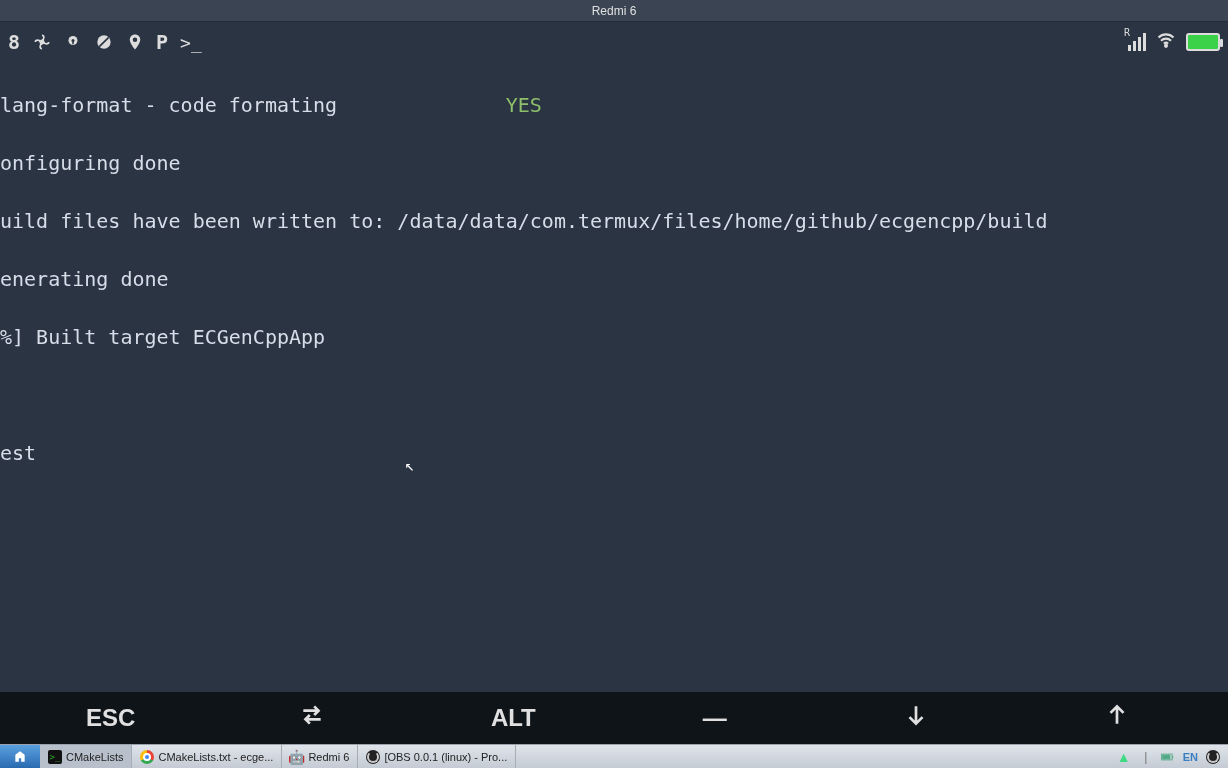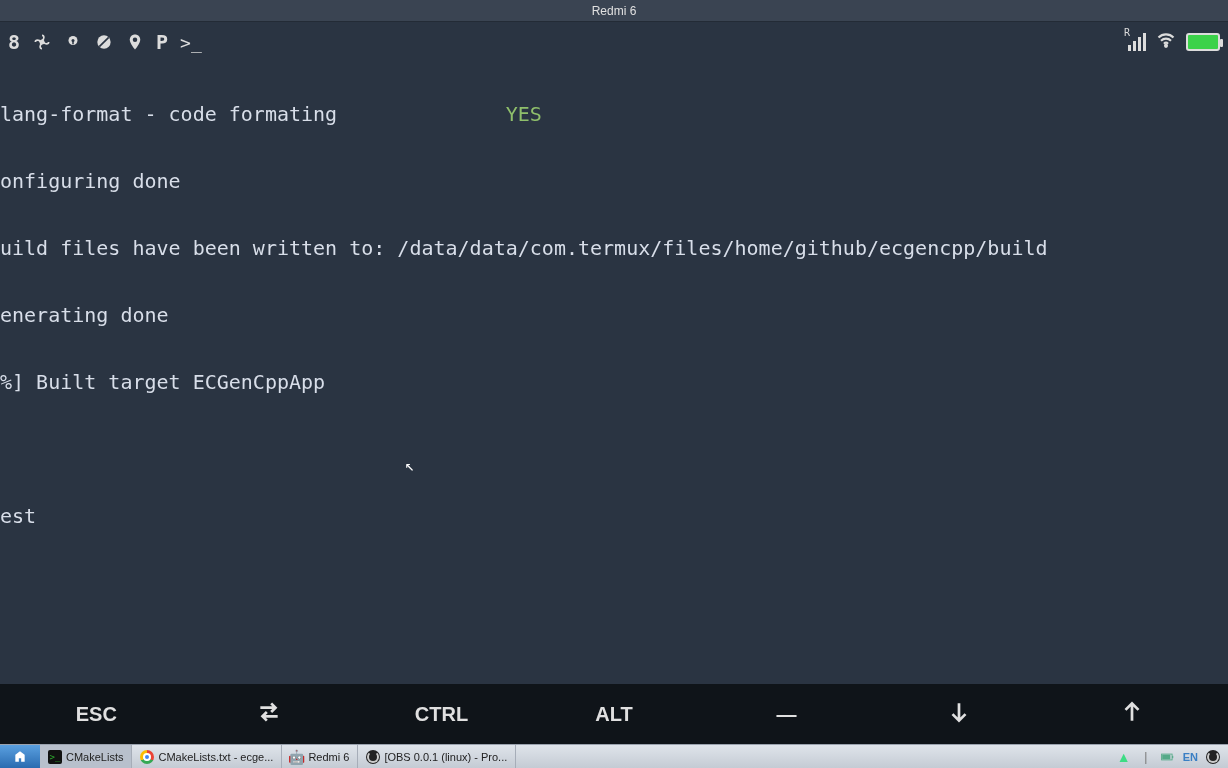--- a/index.html
+++ b/index.html
@@ -42,42 +42,42 @@
   .terminal {
     flex: 1;
     background: #2a3442;
     padding: 0 0 0 0;
     font-size: 20px;
     line-height: 1.45;
     color: #d8dee9;
     white-space: pre;
     overflow: hidden;
   }
-  .term-line { white-space: pre; margin-top: 9px; }
+  .term-line { white-space: pre; }
   .col-cyan { color: #6fb8c9; }
   .col-green { color: #8fbf6b; }
   .col-yellow { color: #d2b86a; }
   .col-purple { color: #a88fc9; }
   .col-blue { color: #5b8bd0; }
 
   .cursor-pointer {
     position: absolute;
     left: 405px; top: 456px;
     font-size: 16px; color: #fff;
     pointer-events:none;
   }
 
   .keyrow {
-    height: 60px;
+    height: 52px;
     background: #0f1419;
     display: flex;
     align-items: center;
     color: #e0e0e0;
     font-family: sans-serif;
-    font-size: 20px;
+    font-size: 24px;
     font-weight: 600;
     padding: 0 10px;
     gap: 0;
   }
   .keyrow .key { flex:1; text-align: center; }
   .key-arrow svg { width: 26px; height: 26px; stroke:#e0e0e0; stroke-width:2.5; fill:none; }
 
   .taskbar {
     height: 24px;
     background: linear-gradient(#dfe4ea, #c4cbd4);
@@ -197,21 +197,20 @@
 <span class="cursor-pointer">↖</span>
 
 <div class="keyrow">
   <div class="key"><span>ESC</span></div>
   <div class="key key-arrow">
     <svg viewBox="0 0 24 24">
         <path d="M4 8 L18 8 M14 4 L18 8 L14 12"></path>
         <path d="M20 16 L6 16 M10 12 L6 16 L10 20"></path>
       </svg>
   </div>
-  <div class="key"><span>CTRL</span></div>
   <div class="key"><span>ALT</span></div>
   <div class="key"><span>—</span></div>
   <div class="key key-arrow">
     <svg viewBox="0 0 24 24">
         <path d="M12 4 L12 20 M6 14 L12 20 L18 14"></path>
       </svg>
   </div>
   <div class="key key-arrow">
     <svg viewBox="0 0 24 24">
         <path d="M12 20 L12 4 M6 10 L12 4 L18 10"></path>

